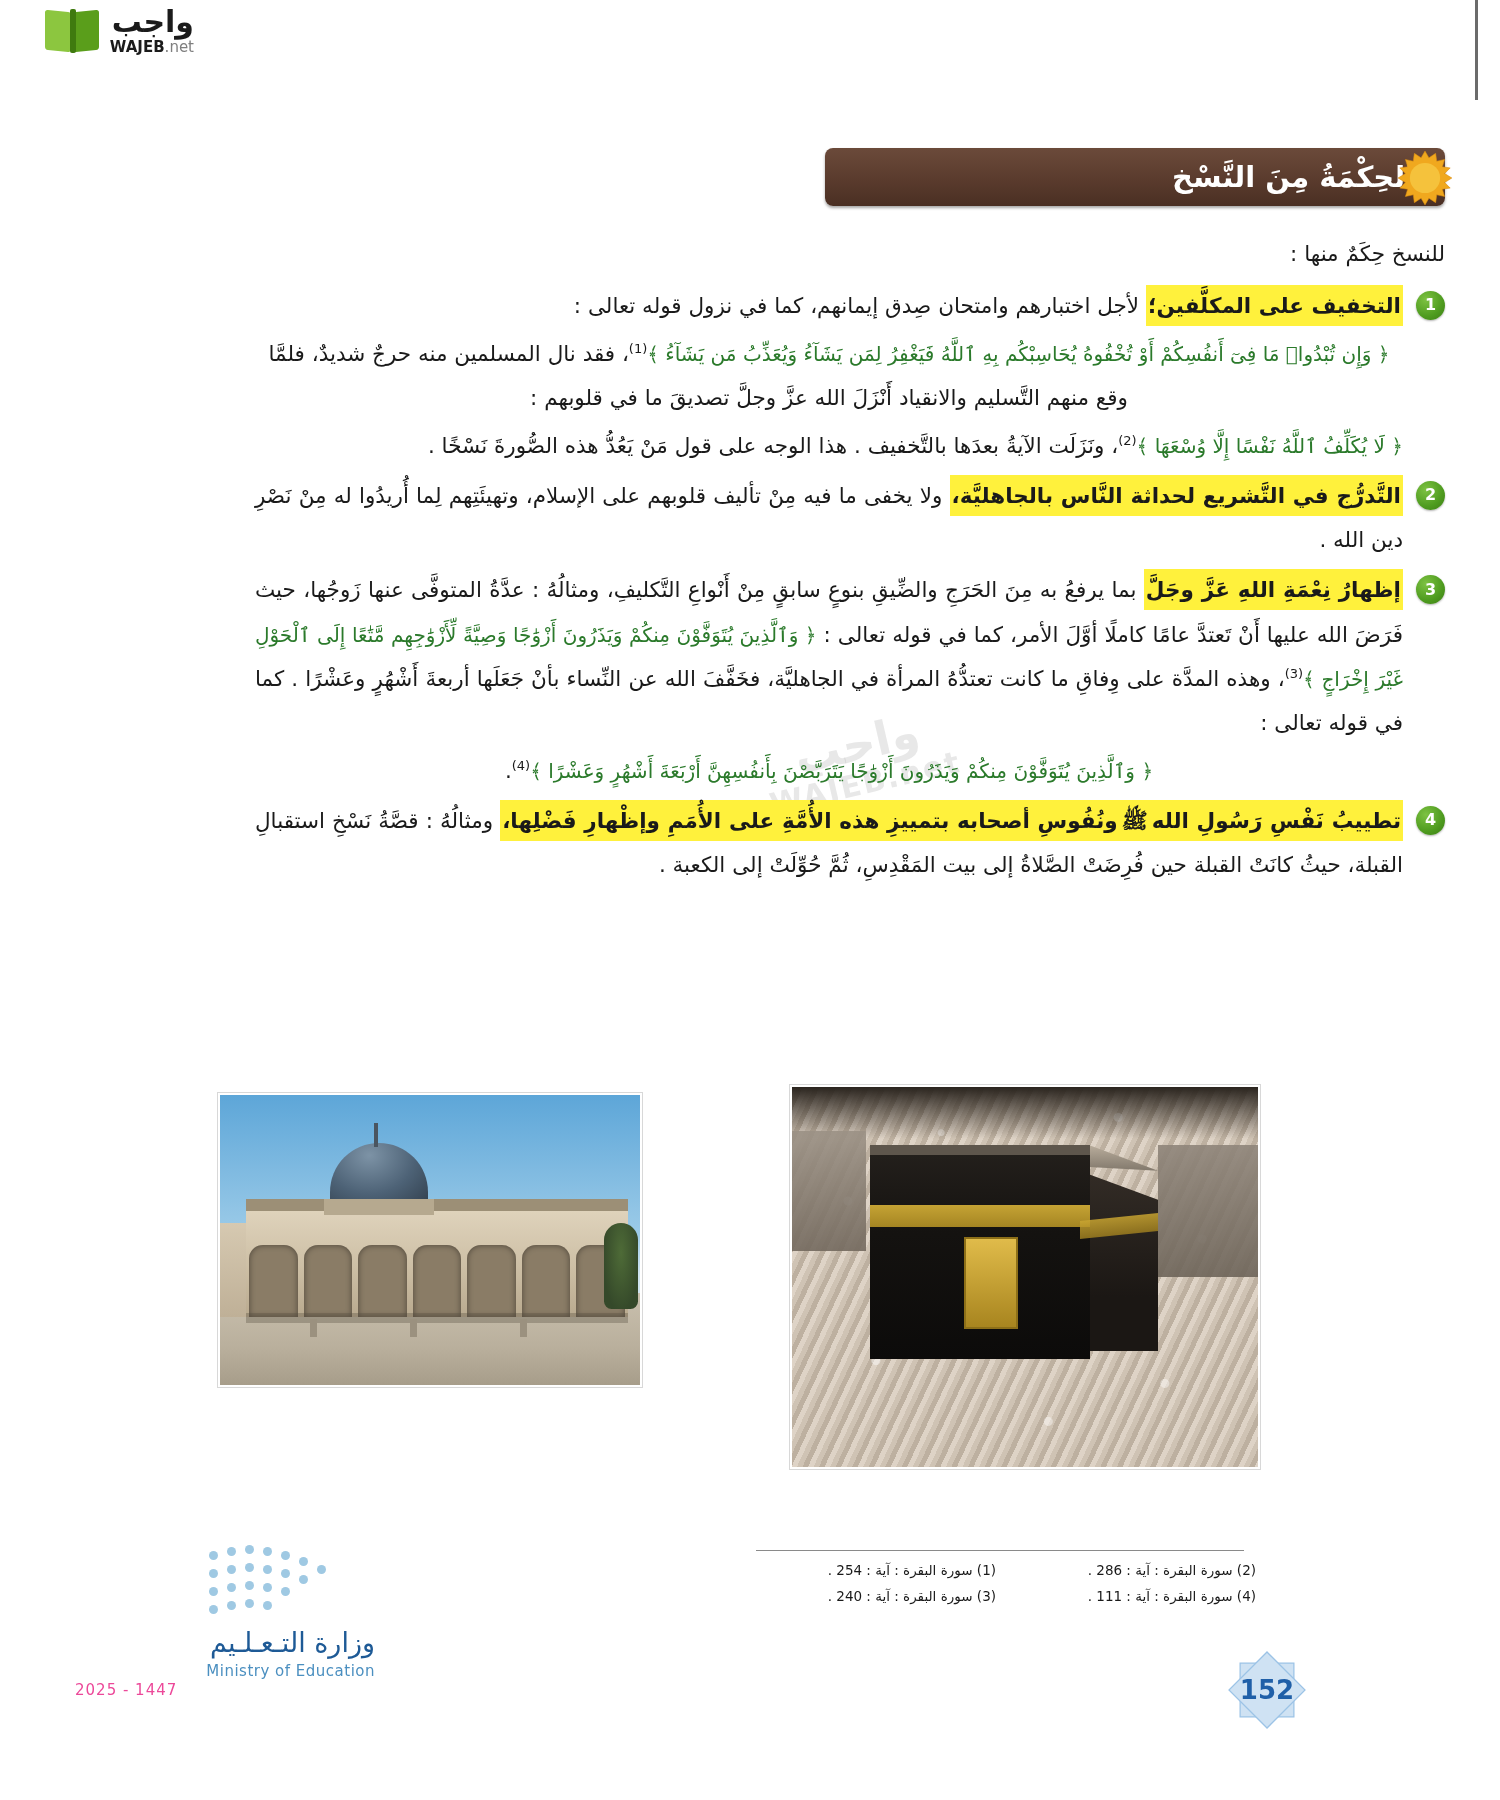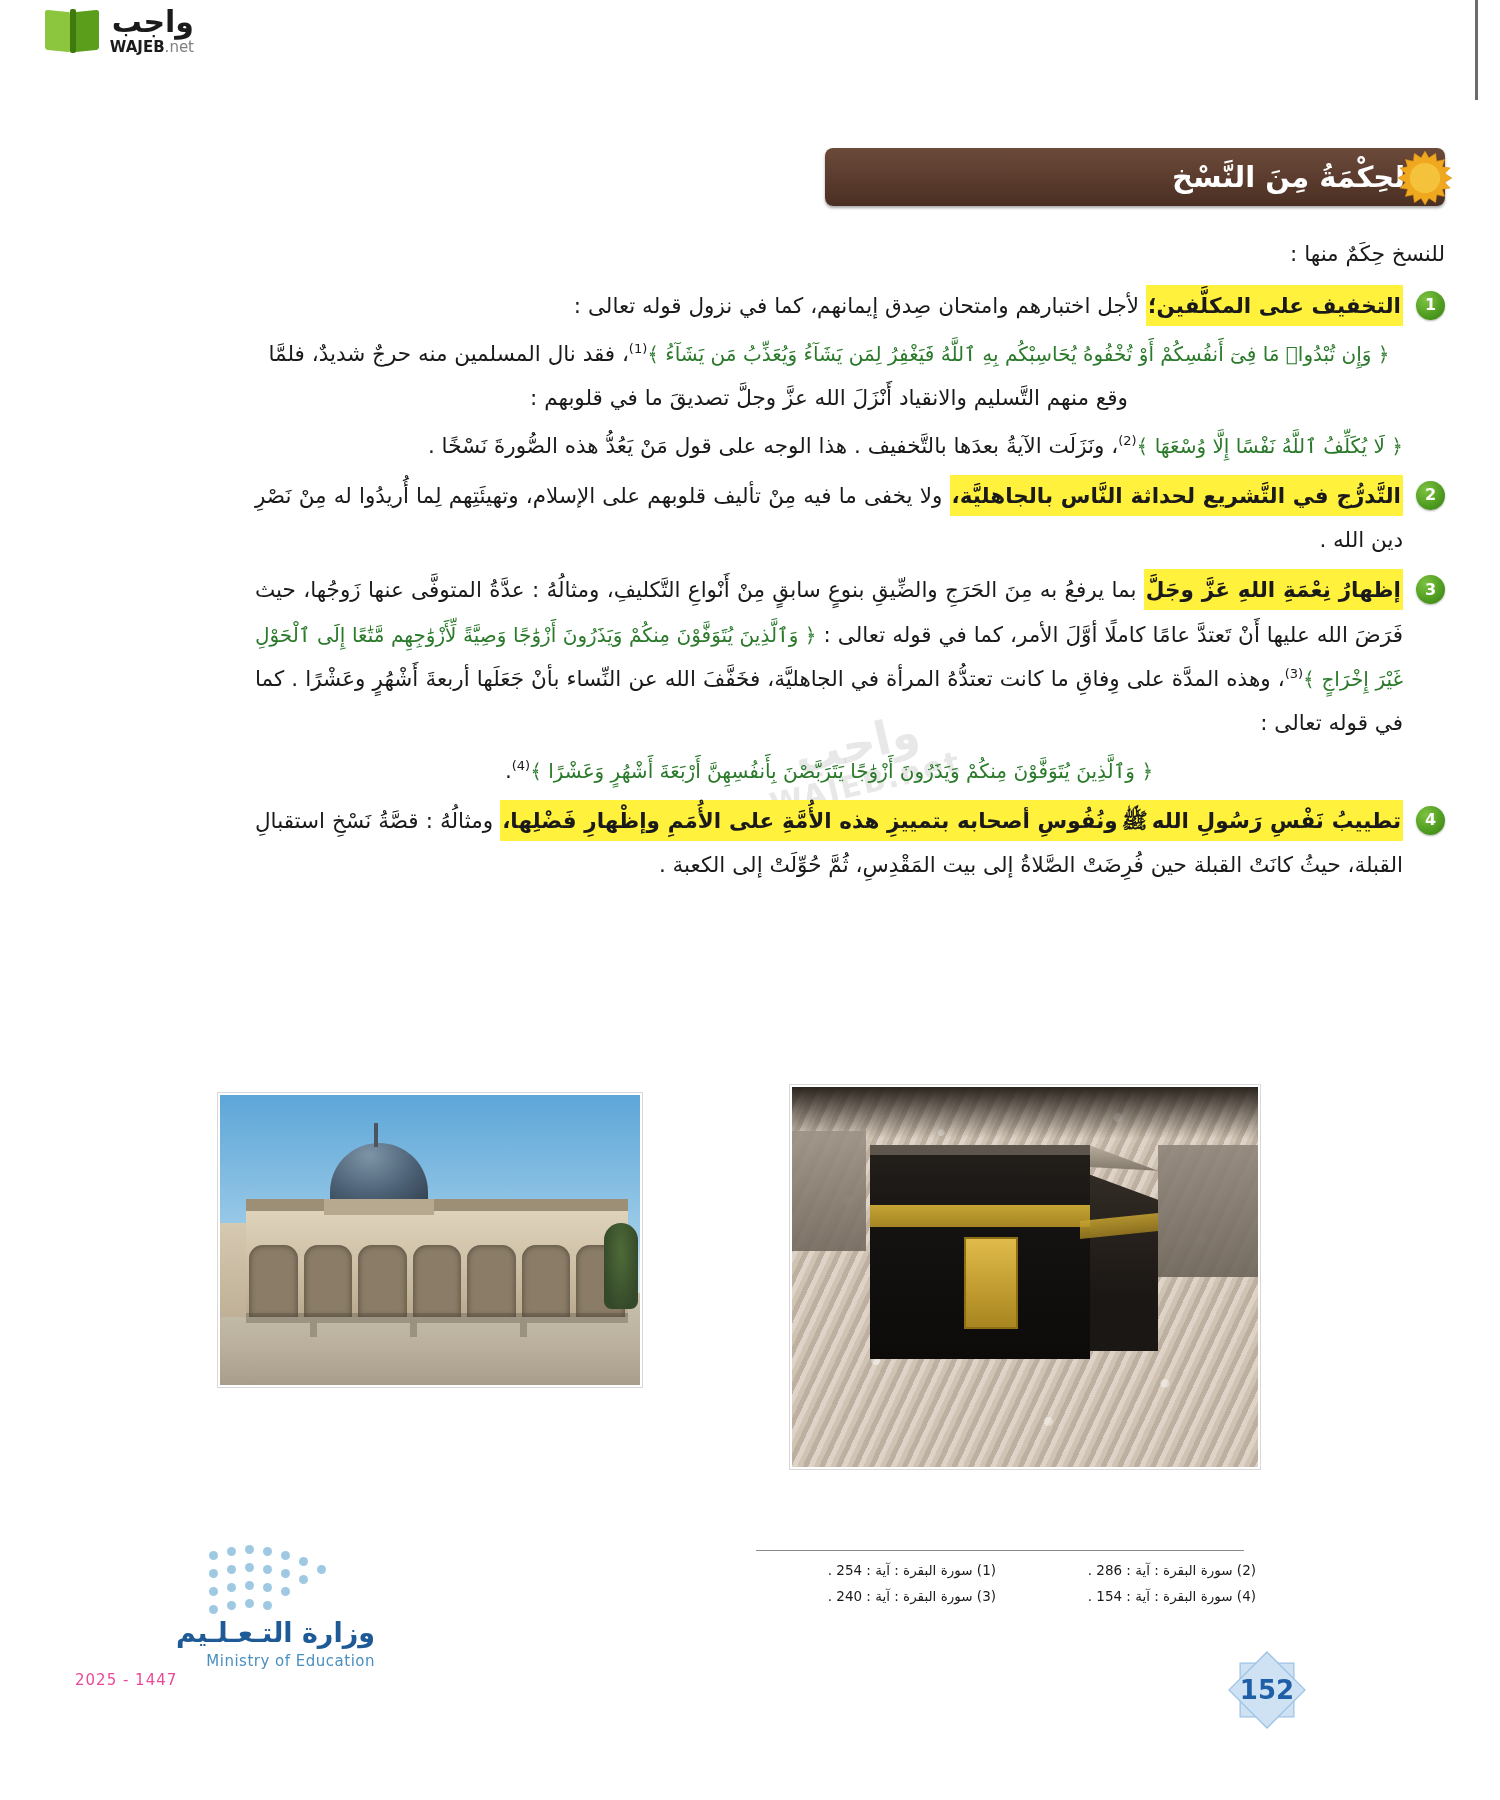--- a/index.html
+++ b/index.html
@@ -216,22 +216,22 @@
     font-family: "DejaVu Sans", sans-serif;
   }
 
   
   .moe {
     position: absolute; left: 75px; top: 1545px; width: 300px;
   }
   .moe-dots { width: 170px; height: 72px; position: relative; }
   .moe-dot { position: absolute; width: 9px; height: 9px; border-radius: 50%; background: #9fc9e3; }
   .moe-ar {
-    margin-top: 0; direction: rtl;
-    color: #1e5a96; font-size: 27px; font-weight: bold; letter-spacing: 2px;
+    margin-top: 10px; direction: rtl;
+    color: #1e5a96; font-size: 27px; font-weight: normal; letter-spacing: 2px;
   }
   .moe-en {
     color: #4b8fc0; font-size: 15px; margin-top: 4px; letter-spacing: .5px;
   }
   .moe-yr { color: #ec4899; font-size: 15px; margin-top: 1px; letter-spacing: 1px; direction: ltr; }
 </style>
 </head>
 <body>
 
 <div class="wajeb-logo">
@@ -362,21 +362,21 @@
       <span>سورة البقرة : آية : 286 .</span>
     </div>
     <div class="fn-cell">
       <span>(1)</span>
       <span>سورة البقرة : آية : 254 .</span>
     </div>
   </div>
   <div class="fn-row">
     <div class="fn-cell">
       <span>(4)</span>
-      <span>سورة البقرة : آية : 154 .</span>
+      <span>سورة البقرة : آية : 111 .</span>
     </div>
     <div class="fn-cell">
       <span>(3)</span>
       <span>سورة البقرة : آية : 240 .</span>
     </div>
   </div>
 </div>
 
 <div class="page-num-wrap">
   <svg viewBox="0 0 100 100" width="84" height="84">

